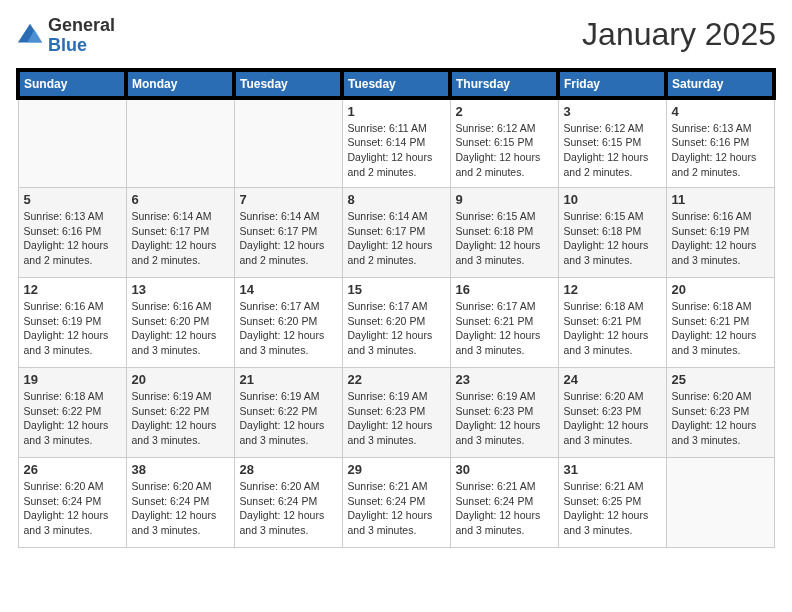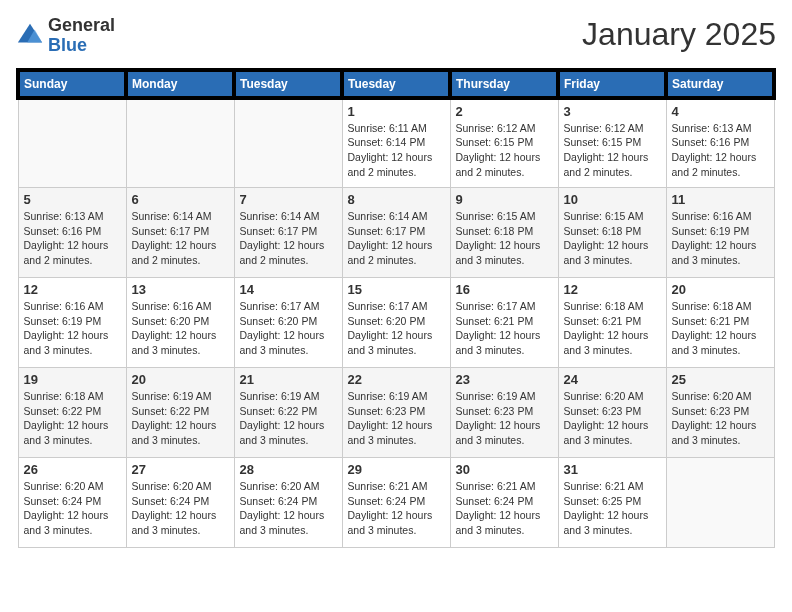--- a/index.html
+++ b/index.html
@@ -286,21 +286,21 @@
       </td>
       </tr>
       <tr>
         <td>
         <div class="day-number">26</div>
         <div class="day-info">
           Sunrise: 6:20 AM<br>Sunset: 6:24 PM<br>Daylight: 12 hours and 3 minutes.
         </div>
       </td>
         <td>
-        <div class="day-number">27</div>
+        <div class="day-number">38</div>
         <div class="day-info">
           Sunrise: 6:20 AM<br>Sunset: 6:24 PM<br>Daylight: 12 hours and 3 minutes.
         </div>
       </td>
         <td>
         <div class="day-number">28</div>
         <div class="day-info">
           Sunrise: 6:20 AM<br>Sunset: 6:24 PM<br>Daylight: 12 hours and 3 minutes.
         </div>
       </td>

